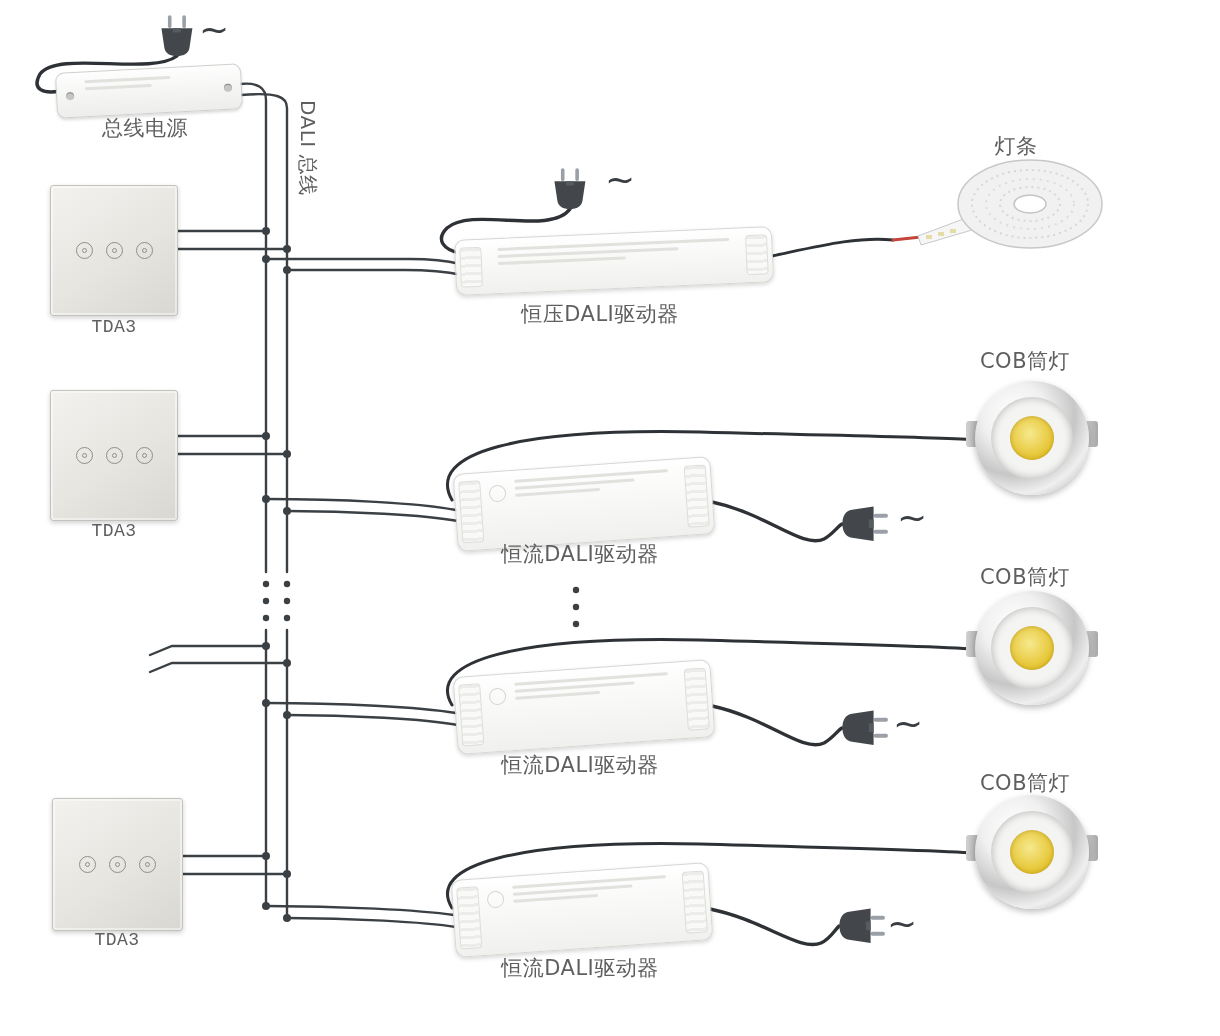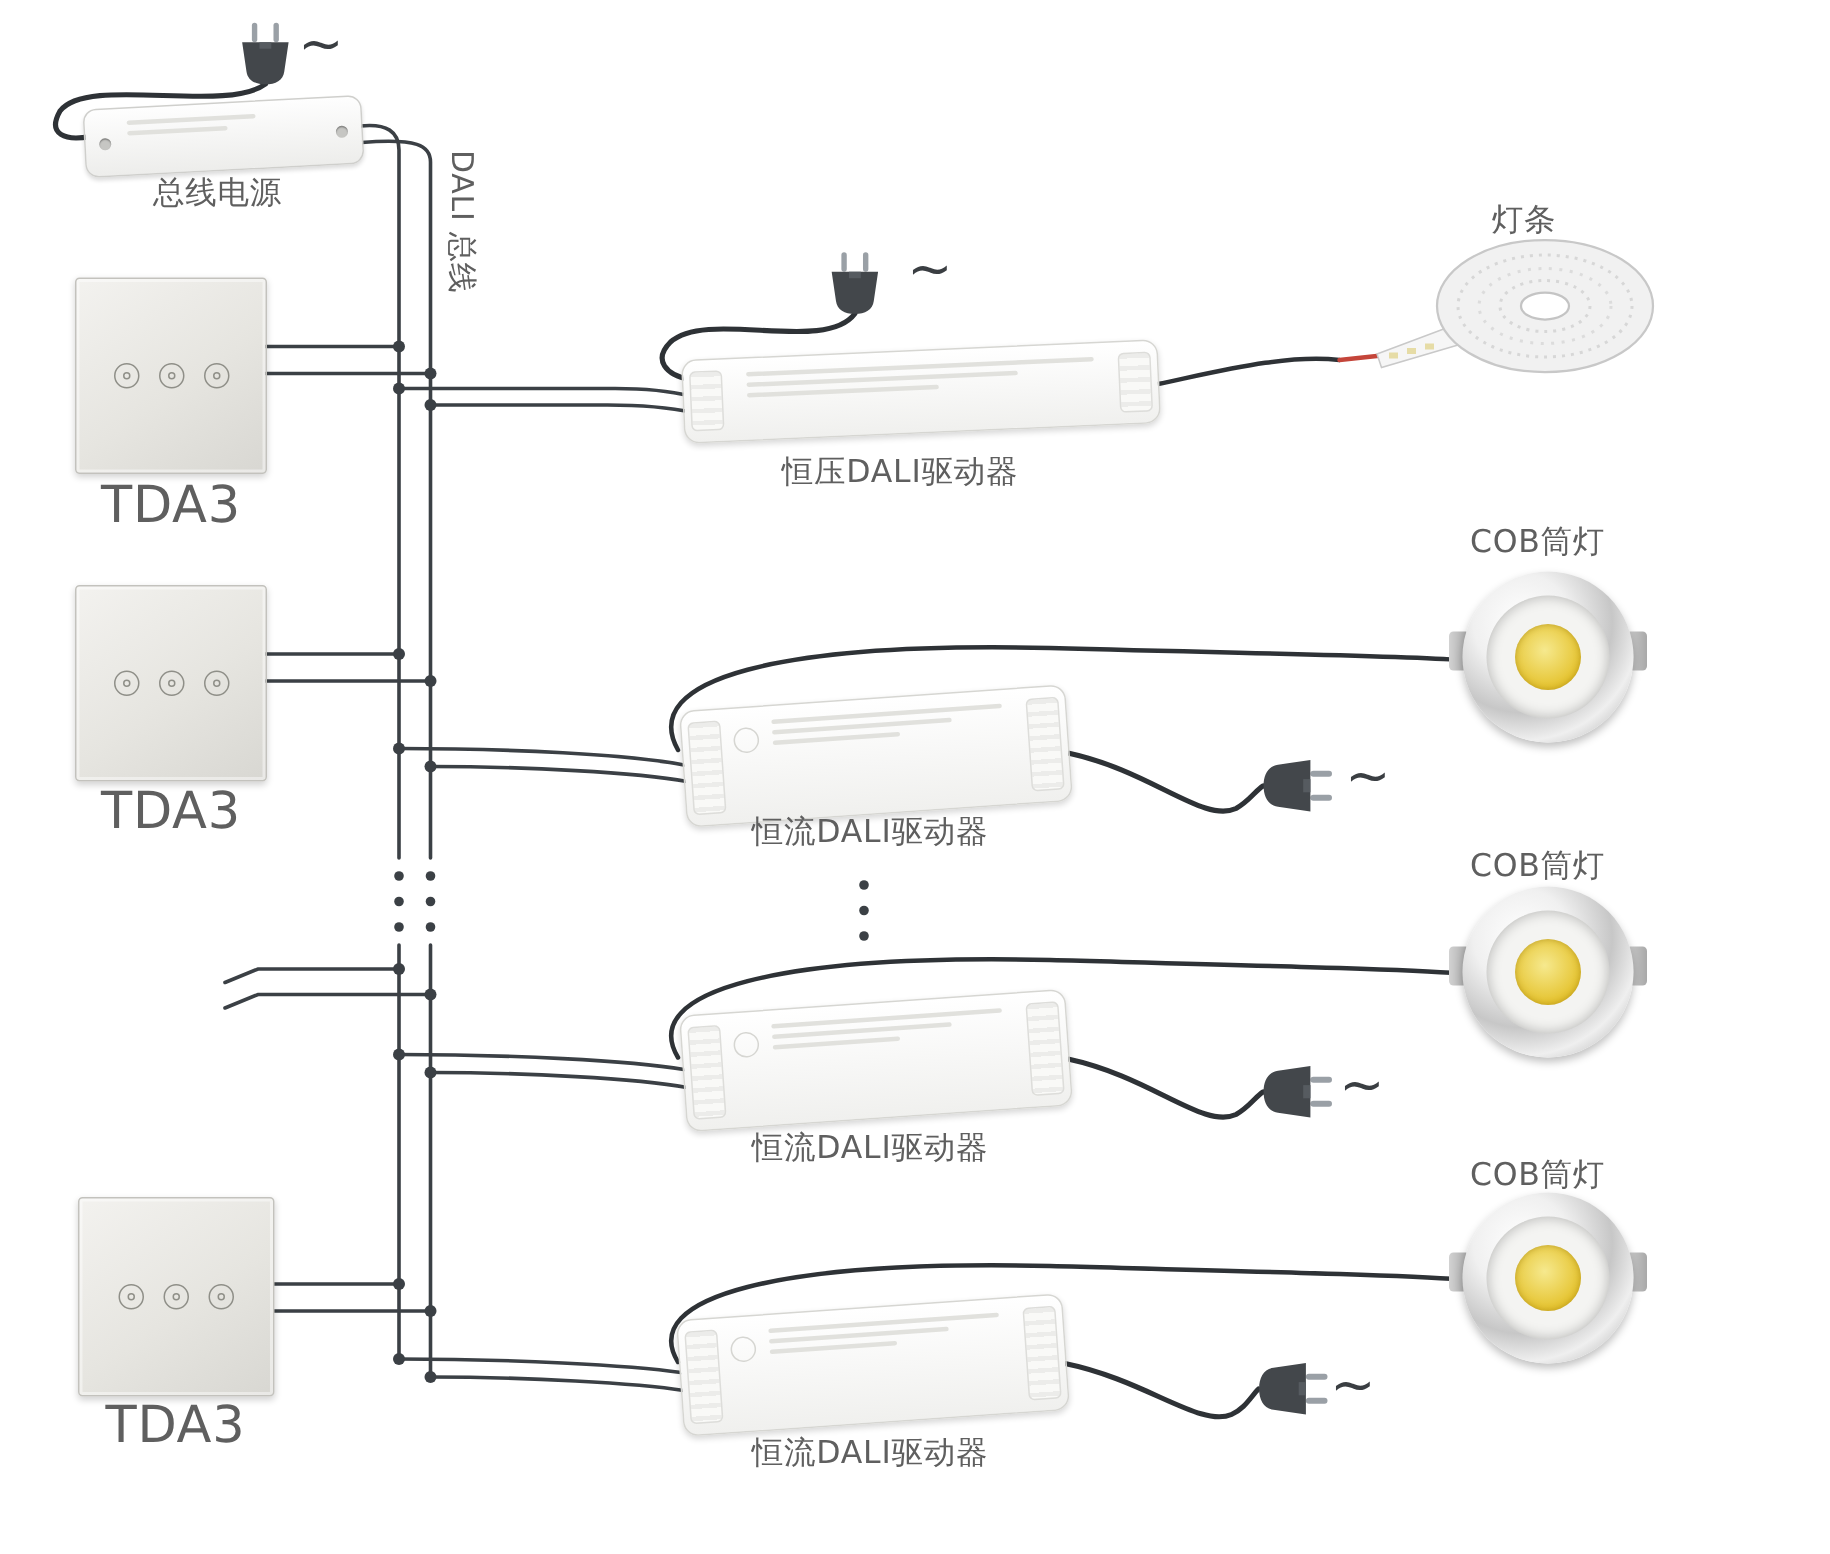--- a/index.html
+++ b/index.html
@@ -7,21 +7,21 @@
   body { font-family: "DejaVu Sans", "Liberation Sans", sans-serif; }
 
   .canvas { position: relative; width: 1220px; height: 1036px; background: #fff; overflow: hidden; }
 
   .wires { position: absolute; left: 0; top: 0; z-index: 1; }
 
   .dev { position: absolute; z-index: 2; }
 
   .lbl { position: absolute; z-index: 3; font-size: 21px; color: var(--label, #5f5f5f);
          text-align: center; letter-spacing: .5px; line-height: 1.2; }
-  .lbl.big { font-size: 34px; }
+  .lbl.big { font-size: 18px; font-family: Liberation Mono, monospace; }
   .vlabel { transform: rotate(90deg); transform-origin: 0 0; white-space: nowrap; text-align: left; font-size: 20px; }
 
   .ac { position: absolute; z-index: 3; font-size: 36px; font-weight: 500; color: #3a3e42;
         line-height: 1; width: 40px; text-align: center; }
 
   
   .psu { width: 186px; height: 46px; transform: rotate(-3deg);
          background: linear-gradient(180deg, #fefefe, #ededeb);
          border: 1px solid #cfcfcc; border-radius: 9px;
          box-shadow: 0 2px 3px rgba(0,0,0,.14); }

